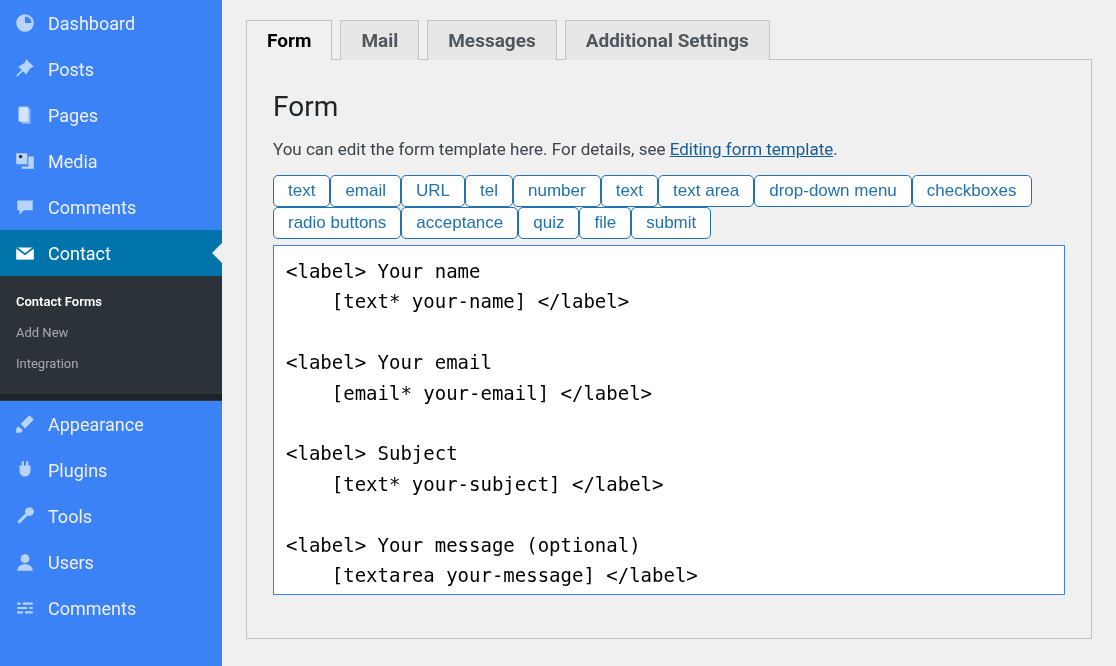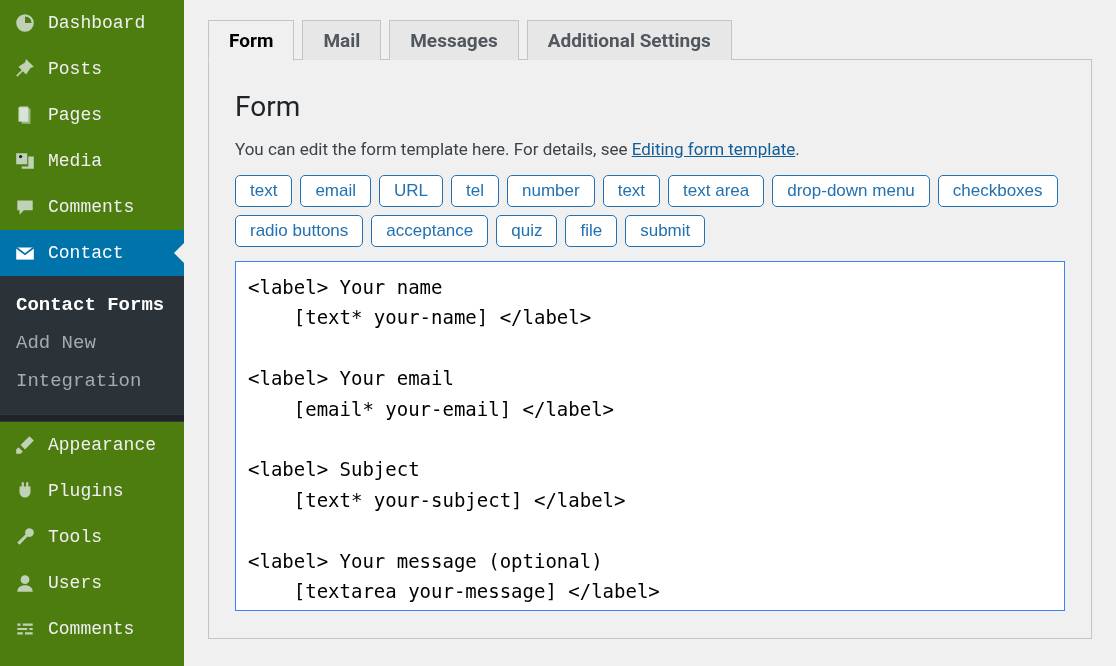--- a/index.html
+++ b/index.html
@@ -6,26 +6,25 @@
   body {
     font-family: -apple-system, BlinkMacSystemFont, "Segoe UI", Roboto, sans-serif;
     background: #f0f0f1;
     display: flex;
     width: 1116px;
     height: 666px;
     overflow: hidden;
   }
   
   .sidebar {
-    width: 184px;
-    background: #4d7c0f;
+    width: 222px;
+    background: #3b82f6;
     color: #f0f0f1;
     flex-shrink: 0;
     overflow: hidden;
-    font-family: Liberation Mono, monospace;
   }
   .menu-item {
     display: flex;
     align-items: center;
     padding: 0 12px;
     height: 46px;
     color: #f0f0f1;
     font-size: 18px;
     cursor: pointer;
   }
@@ -56,21 +55,21 @@
     background: #1d2327;
     border-top: 1px solid #32373c;
     border-bottom: 1px solid #32373c;
   }
   .submenu {
     background: #2c3338;
     padding: 10px 0 14px 0;
   }
   .submenu-item {
     padding: 8px 16px;
-    font-size: 19px;
+    font-size: 13px;
     color: #a7aaad;
     cursor: pointer;
   }
   .submenu-item.current {
     color: #fff;
     font-weight: 600;
   }
   
   .main {
     flex: 1;
@@ -119,22 +118,22 @@
     margin-bottom: 16px;
   }
   .description a {
     color: #135e96;
     text-decoration: underline;
     text-align: right;
   }
   .tag-row {
     display: flex;
     flex-wrap: wrap;
-    gap: 8px;
-    margin-bottom: 14px;
+    gap: 0;
+    margin-bottom: 6px;
   }
   .tag-btn {
     background: #fff;
     border: 1.5px solid #2271b1;
     color: #2271b1;
     border-radius: 5px;
     padding: 5px 14px;
     font-size: 17px;
     cursor: pointer;
   }

